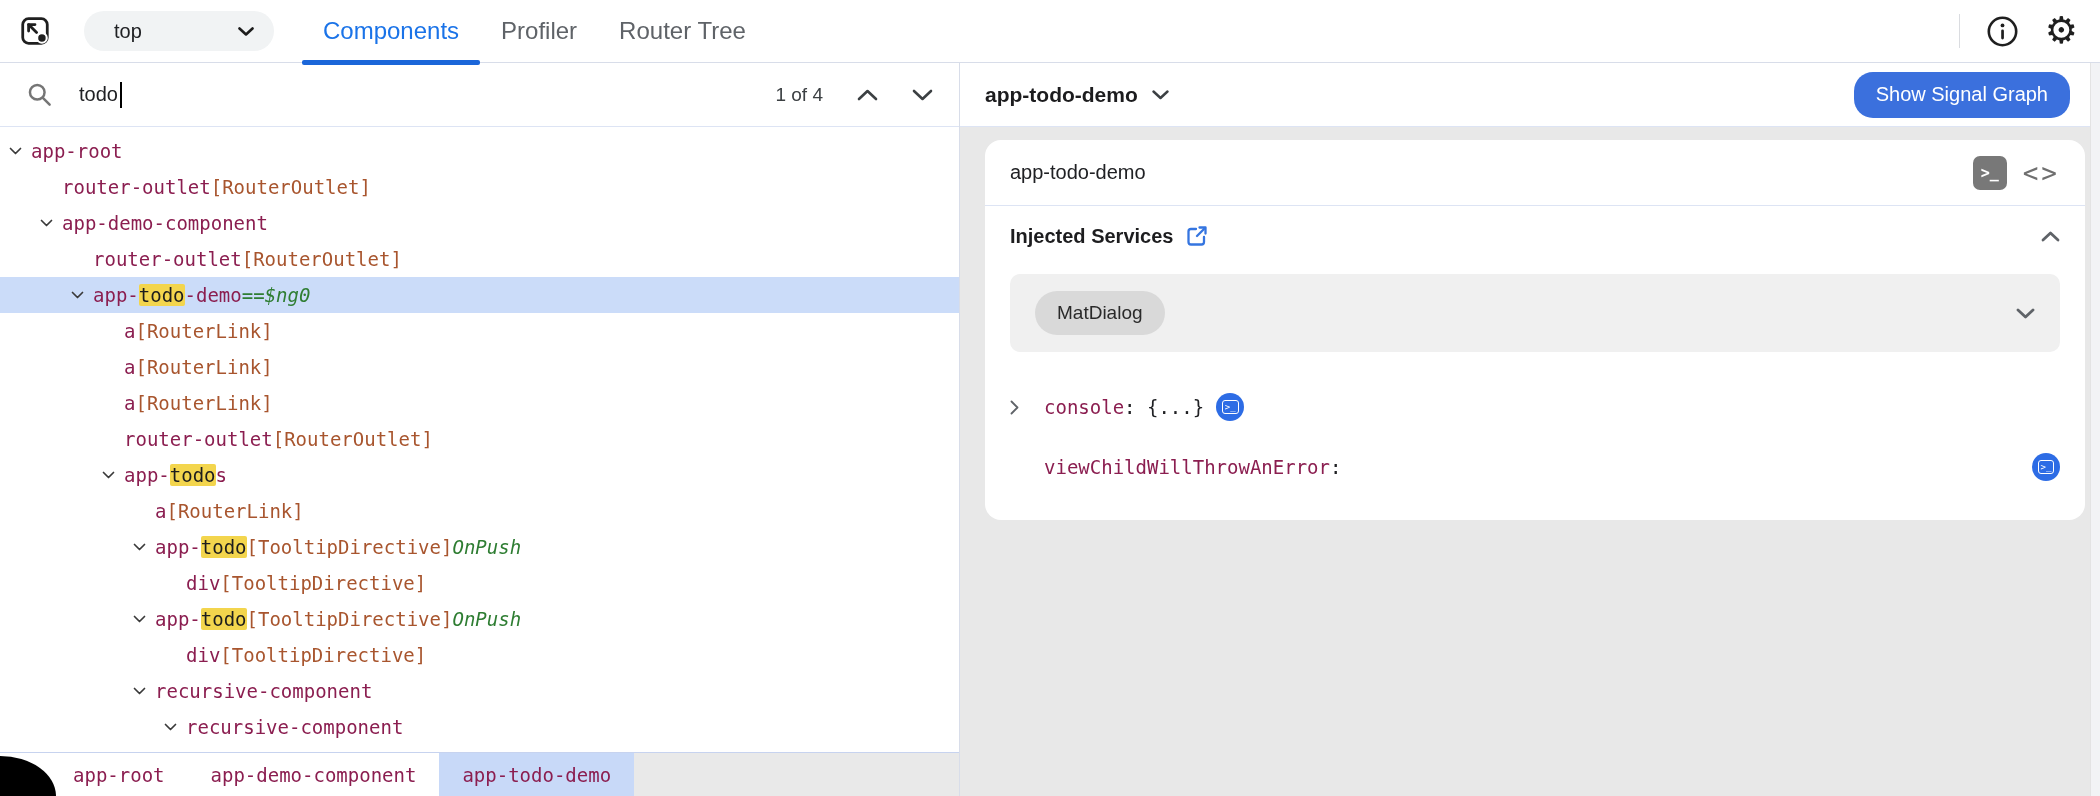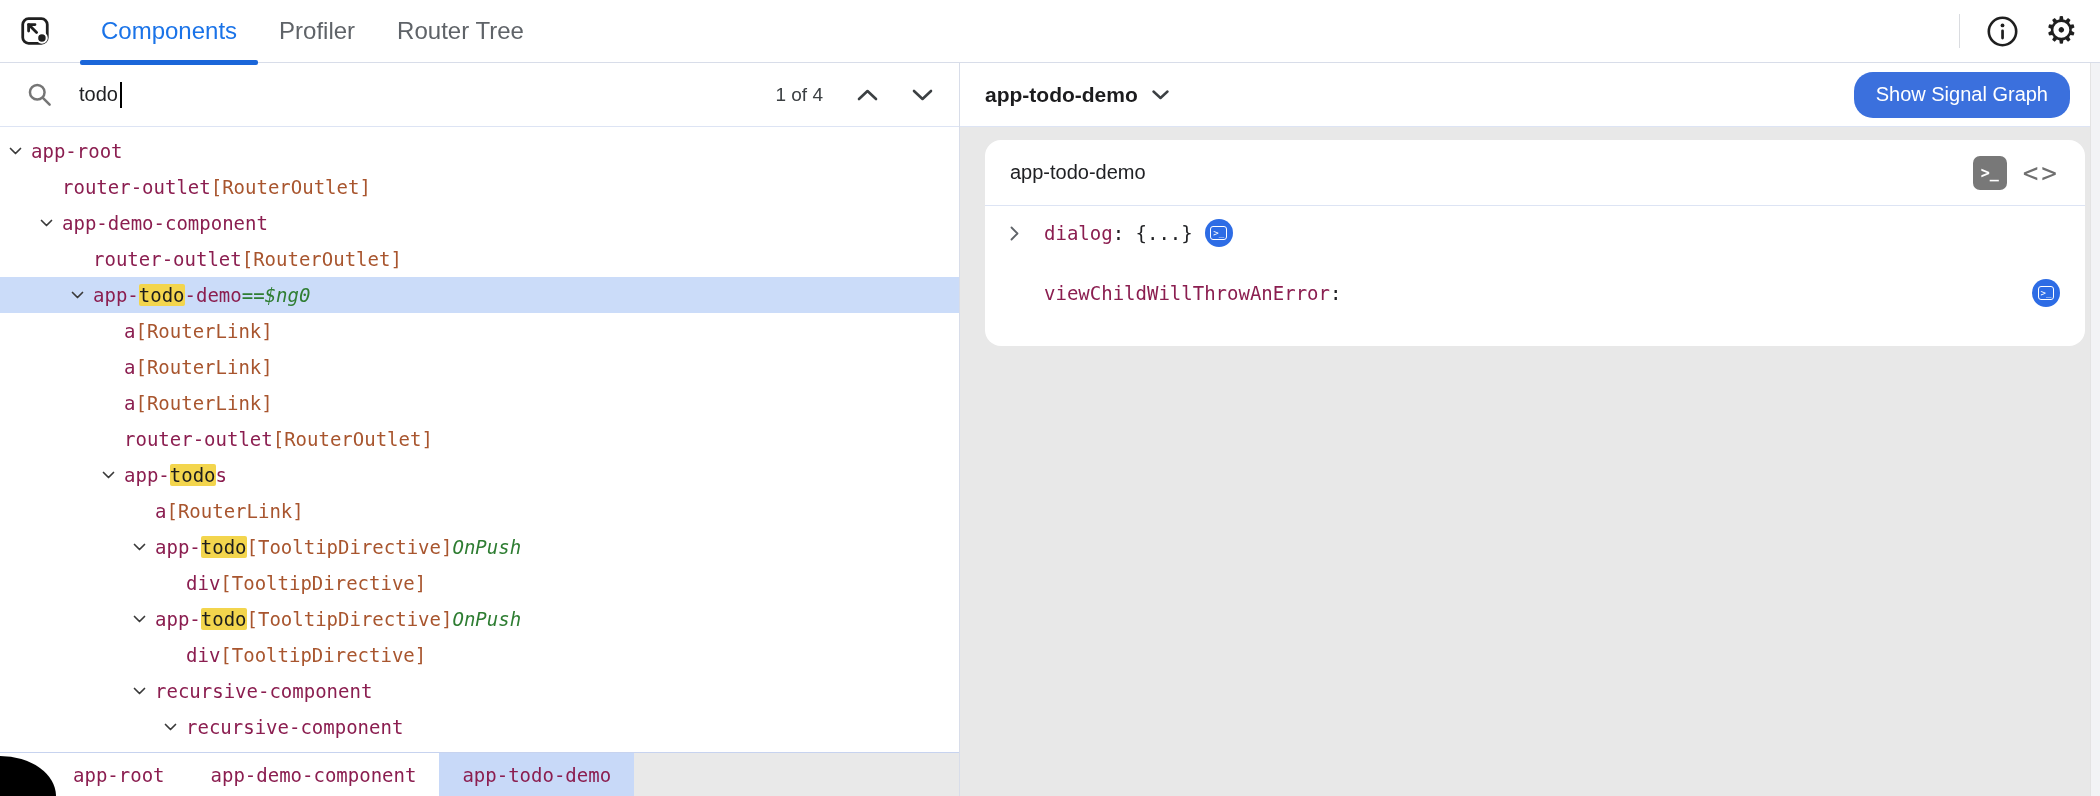--- a/index.html
+++ b/index.html
@@ -109,20 +109,26 @@
 
   <header class="toolbar">
     <div class="inspect-btn">
       <svg width="32" height="32" viewBox="0 0 30 30">
         <rect x="3.5" y="3.5" width="23" height="23" rx="5.5" fill="none" stroke="#1f1f1f" stroke-width="2.6"></rect>
         <line x1="16.5" y1="16.5" x2="9" y2="9" stroke="#1f1f1f" stroke-width="2.6" stroke-linecap="round"></line>
         <polyline points="9,15 9,9 15,9" fill="none" stroke="#1f1f1f" stroke-width="2.6" stroke-linecap="round" stroke-linejoin="round"></polyline>
         <circle cx="21.5" cy="21.5" r="4.5" fill="#1f1f1f" stroke="#fff" stroke-width="2"></circle>
       </svg>
     </div>
+    <div class="frame-pill">
+      <span>top</span>
+      <svg width="16" height="9" viewBox="0 0 16 9">
+        <polyline points="1.5,1.5 8,7.5 14.5,1.5" fill="none" stroke="#1c1c1c" stroke-width="2.6" stroke-linecap="round" stroke-linejoin="round"></polyline>
+      </svg>
+    </div>
     <nav class="tabs" id="tabs">
         <div class="tab active">Components</div>
         <div class="tab">Profiler</div>
         <div class="tab">Router Tree</div>
       </nav>
     <div class="toolbar-right">
       <div class="tb-divider"></div>
       <div class="icon-btn">
         <svg width="33" height="33" viewBox="0 0 33 33">
           <circle cx="16.5" cy="16.5" r="13.7" fill="none" stroke="#1f1f1f" stroke-width="2.6"></circle>
@@ -303,30 +309,55 @@
           <div class="card-header">
             <span class="card-title">app-todo-demo</span>
             <div class="card-header-icons">
               <div class="term-square">
                   <span>&gt;_</span>
                 </div>
               <span class="code-icon"><span>&lt;&gt;</span></span>
             </div>
           </div>
 
+          <div class="services-section">
+            <div class="section-heading">
+              <h2>Injected Services</h2>
+              <svg width="24" height="24" viewBox="0 0 24 24">
+                <path d="M19 13 v5 a2.5 2.5 0 0 1 -2.5 2.5 H6 a2.5 2.5 0 0 1 -2.5 -2.5 V7.5 A2.5 2.5 0 0 1 6 5 h5" fill="none" stroke="#3575e0" stroke-width="2.3" stroke-linecap="round"></path>
+                <polyline points="14.5,3.5 20.5,3.5 20.5,9.5" fill="none" stroke="#3575e0" stroke-width="2.3" stroke-linecap="round" stroke-linejoin="round"></polyline>
+                <line x1="20" y1="4" x2="12" y2="12" stroke="#3575e0" stroke-width="2.3" stroke-linecap="round"></line>
+              </svg>
+              <div class="collapse-btn">
+                <svg width="19" height="11" viewBox="0 0 19 11">
+                  <polyline points="2,9 9.5,2 17,9" fill="none" stroke="#5f6368" stroke-width="2.8" stroke-linecap="round" stroke-linejoin="round"></polyline>
+                </svg>
+              </div>
+            </div>
+            <div class="services-box">
+              <div id="services" style="display:flex;gap:14px">
+                  <div class="service-chip">MatDialog</div>
+                </div>
+              <div class="collapse-btn">
+                <svg width="19" height="11" viewBox="0 0 19 11">
+                  <polyline points="2,2 9.5,9 17,2" fill="none" stroke="#5f6368" stroke-width="2.8" stroke-linecap="round" stroke-linejoin="round"></polyline>
+                </svg>
+              </div>
+            </div>
+          </div>
 
           <div class="props-section">
             <div class="props-body" id="props">
                 <div class="prop-row r1">
                   <div class="prop-expander">
                     <svg width="9" height="15" viewBox="0 0 9 15">
                       <polyline points="1.5,1.5 7.5,7.5 1.5,13.5" fill="none" stroke="#5f6368" stroke-width="1.8" stroke-linecap="round" stroke-linejoin="round"></polyline>
                     </svg>
                   </div>
-                  <span class="prop-name">dialog</span>
+                  <span class="prop-name">console</span>
                   <span class="prop-colon">: </span>
                   <span class="prop-value">{...}</span>
                   <div class="badge inline">
                     <i>&gt;_</i>
                   </div>
                 </div>
                 <div class="prop-row r2">
                   <div class="prop-noexp"></div>
                   <span class="prop-name">viewChildWillThrowAnError</span>
                   <span class="prop-colon">: </span>

